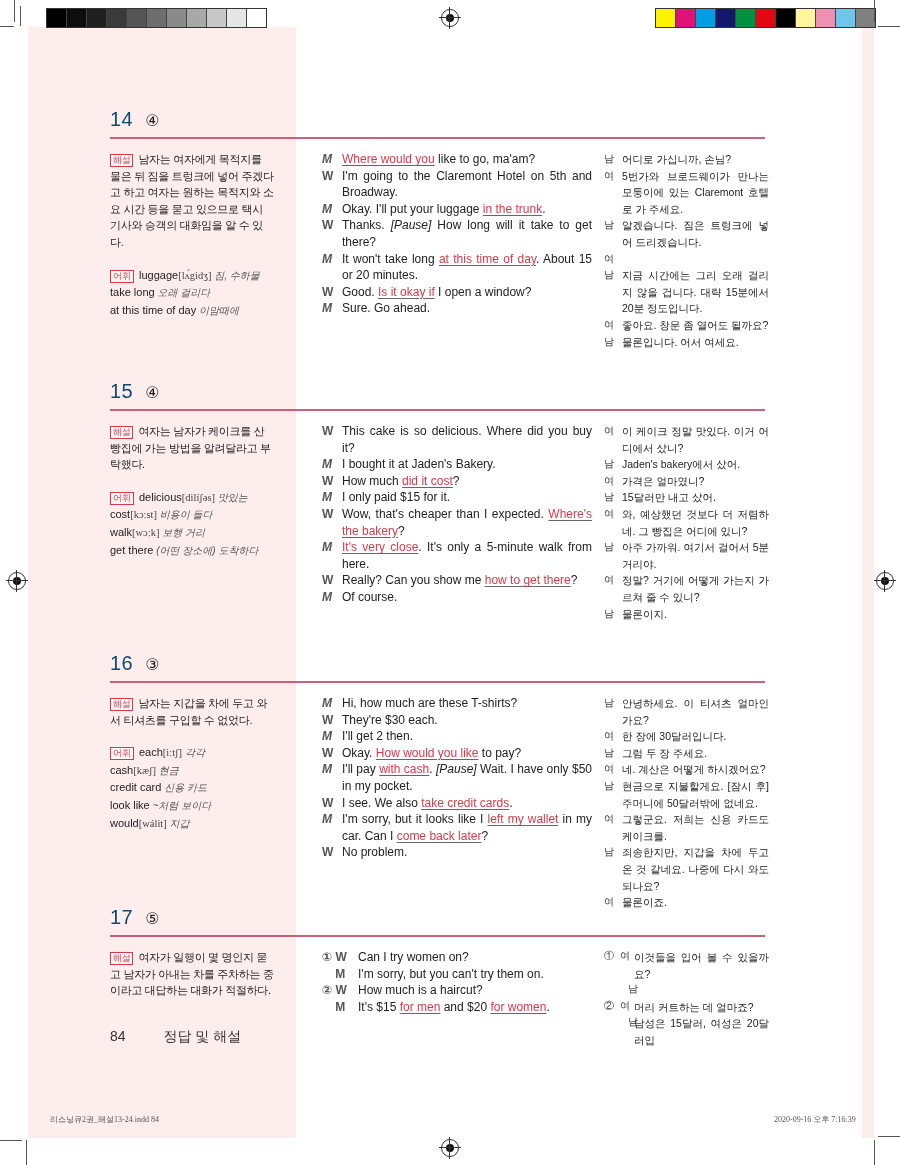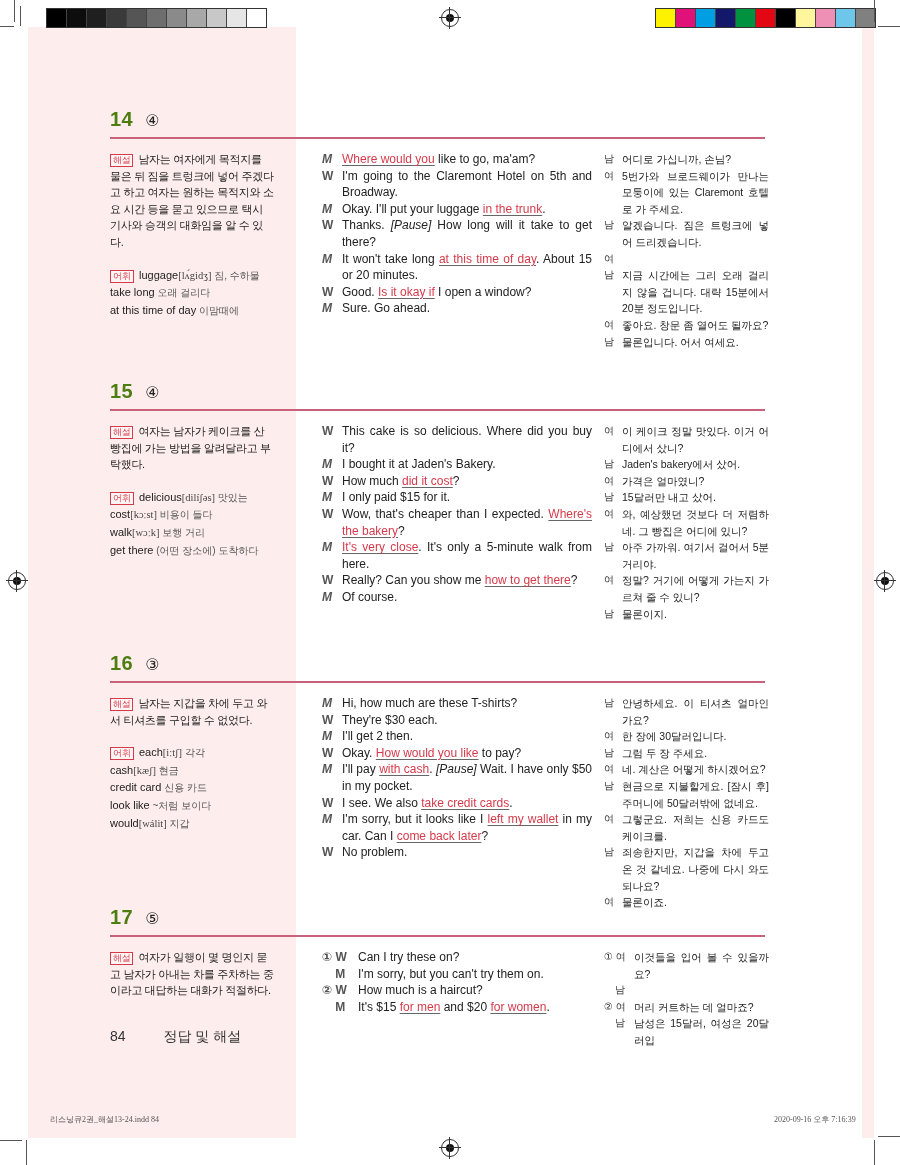--- a/index.html
+++ b/index.html
@@ -11,40 +11,40 @@
   .colorbar span { display:block; width:19px; height:18px; border-right:1px solid #444; }
   .colorbar span:last-child { border-right:none; }
   .crop { position:absolute; background:#555; }
   .reg { position:absolute; width:16px; height:16px; border:1px solid #333; border-radius:50%; }
   .reg::before { content:""; position:absolute; left:4px; top:4px; width:8px; height:8px; background:#111; border-radius:50%; }
   .reg::after { content:""; position:absolute; left:-3px; top:7px; width:22px; height:1px; background:#333; }
   .reg .v { position:absolute; left:7px; top:-3px; width:1px; height:22px; background:#333; }
 
   .section { position:absolute; left:110px; width:655px; }
   .sec-head { display:flex; align-items:baseline; height:24px; }
-  .sec-num { font-weight:bold; font-size:20px; color:#4d7c0f; letter-spacing:0.5px; }
+  .sec-num { font-weight:normal; font-size:20px; color:#0c4a6e; letter-spacing:0.5px; }
   .sec-ans { font-size:16px; margin-left:12px; color:#222; }
   .sec-rule { height:2px; background:#c8627a; margin-top:5px; }
   .cols { position:relative; margin-top:12px; }
   .col-left { position:absolute; left:0; top:0; width:165px; font-size:11px; line-height:16.6px; }
   .col-mid { position:absolute; left:212px; top:0; width:270px; font-size:12px; line-height:16.6px; }
   .col-right { position:absolute; left:494px; top:0; width:165px; font-size:10.5px; line-height:16.6px; }
   .badge { display:inline-block; font-size:9px; color:#d63a4a; border:1px solid #d63a4a; padding:0 2px; line-height:11px; margin-right:5px; background:#fff5f5; }
   .explain { letter-spacing:-0.3px; }
   .vocab { margin-top:16px; }
-  .vocab .ko { color:#555; font-size:10px; }
+  .vocab .ko { color:#555; font-size:10px;font-style:italic; }
   .vocab .pron { font-family:"Liberation Serif", serif; color:#444; font-size:10.5px; }
   .line { display:flex; }
   .spk { width:20px; flex:0 0 20px; font-weight:bold; color:#555; }
   .spk.m { font-style:italic; }
   .txt { flex:1; text-align:justify; }
   .hl { color:#d63a4a; text-decoration:underline; text-decoration-color:#666; text-underline-offset:2px; }
   .kspk { width:18px; flex:0 0 18px; color:#333; font-size:10px; }
   .num-spk { width:36px; flex:0 0 36px; font-weight:bold; color:#555; }
-  .num-kspk { width:30px; flex:0 0 30px; color:#333; font-size:10px; }
+  .num-kspk { width:30px; flex:0 0 30px; color:#333; font-size:10px;font-family:Liberation Mono, monospace; }
   .footer { position:absolute; left:110px; top:1028px; font-size:14px; color:#333; }
   .footer .pg { margin-right:34px; }
   .slug { position:absolute; top:1114px; font-size:8px; color:#555; font-family:Liberation Serif, serif; }
 </style>
 </head>
 <body>
 
 <div class="pink-band"></div>
 <div class="pink-right"></div>
 
@@ -351,21 +351,21 @@
       <span class="sec-ans">⑤</span>
     </div>
     <div class="sec-rule"></div>
     <div class="cols">
       <div class="col-left">
         <div class="explain"><span class="badge">해설</span><span>여자가 일행이 몇 명인지 묻고 남자가 아내는 차를 주차하는 중이라고 대답하는 대화가 적절하다.</span></div>
       </div>
       <div class="col-mid">
         <div class="line">
           <span class="num-spk">① W</span>
-          <span class="txt"><span>Can I try these on?</span></span>
+          <span class="txt"><span>Can I try women on?</span></span>
         </div>
         <div class="line">
           <span class="num-spk m">&nbsp;&nbsp;&nbsp;&nbsp;M</span>
           <span class="txt"><span>I'm sorry, but you can't try them on.</span></span>
         </div>
         <div class="line">
           <span class="num-spk">② W</span>
           <span class="txt"><span>How much is a haircut?</span></span>
         </div>
         <div class="line">

